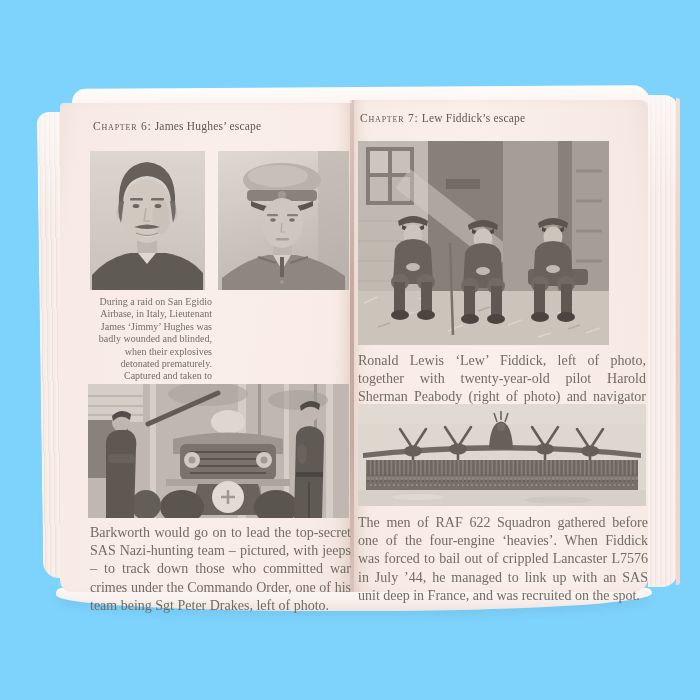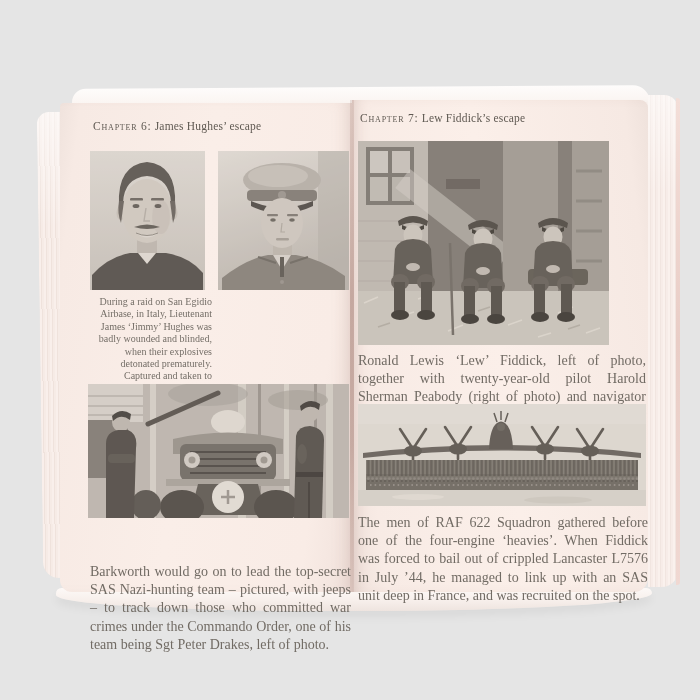--- a/index.html
+++ b/index.html
@@ -1,16 +1,16 @@
 <!DOCTYPE html>
 <html><head>
 <meta charset="utf-8">
 <style>
   html,body{margin:0;padding:0;background:#ffffff;}
-  #stage{position:relative;width:700px;height:700px;background:#e5e5e5;overflow:hidden;
+  #stage{position:relative;width:700px;height:700px;background:#7dd3fc;overflow:hidden;
          font-family:"Liberation Serif","DejaVu Serif",serif;}
   .abs{position:absolute;}
 
   
   .top-edge{left:72px;top:87px;width:578px;height:24px;
     background:linear-gradient(#fefcfb 0%,#fbf6f3 55%,#f5ece8 100%);
     border-radius:16px 20px 8px 8px;transform:rotate(-0.35deg);}
   .fore-left{left:40px;top:112px;width:27px;height:466px;
     background:linear-gradient(rgba(255,255,255,.55),rgba(255,255,255,0) 25%),
       repeating-linear-gradient(90deg,#f9efeb 0 2px,#efe2dc 2px 3px,#f6ebe6 3px 5px);
@@ -168,21 +168,21 @@
       <ellipse cx="222" cy="28" rx="9" ry="10" fill="#b3ada4"></ellipse>
       <path d="M212,22 Q222,13 232,20 L231,26 Q222,19 213,27 Z" fill="#2b2823"></path>
       <path d="M206,134 L208,52 Q210,42 222,42 Q236,44 236,56 L234,134 Z" fill="#3f3b35"></path>
       <rect x="208" y="88" width="27" height="5" fill="#26231f"></rect>
       <line x1="221" y1="98" x2="221" y2="134" stroke="#2a2722" stroke-width="2"></line>
       <ellipse cx="214" cy="70" rx="5" ry="10" fill="#4a463f"></ellipse>
     </svg>
     <div class="tint"></div>
   </div>
 
-  <div class="abs caption" style="left:90px;top:524px;width:261px;margin-top:39px;">Barkworth would go on to lead the top-secret SAS Nazi-hunting team – pictured, with jeeps – to track down those who committed war crimes under the Commando Order, one of his team being Sgt Peter Drakes, left of photo.</div>
+  <div class="abs caption" style="left:90px;top:524px;width:261px;">Barkworth would go on to lead the top-secret SAS Nazi-hunting team – pictured, with jeeps – to track down those who committed war crimes under the Commando Order, one of his team being Sgt Peter Drakes, left of photo.</div>
 
   <div class="abs chapter" style="left:360px;top:112px;">
     <span class="num">Chapter 7:</span>
     <span>Lew Fiddick’s escape</span>
   </div>
 
   <div class="photo" style="left:358px;top:141px;width:251px;height:204px;">
     <svg viewBox="0 0 251 204" preserveAspectRatio="none">
       <defs>
         <g id="airman">

